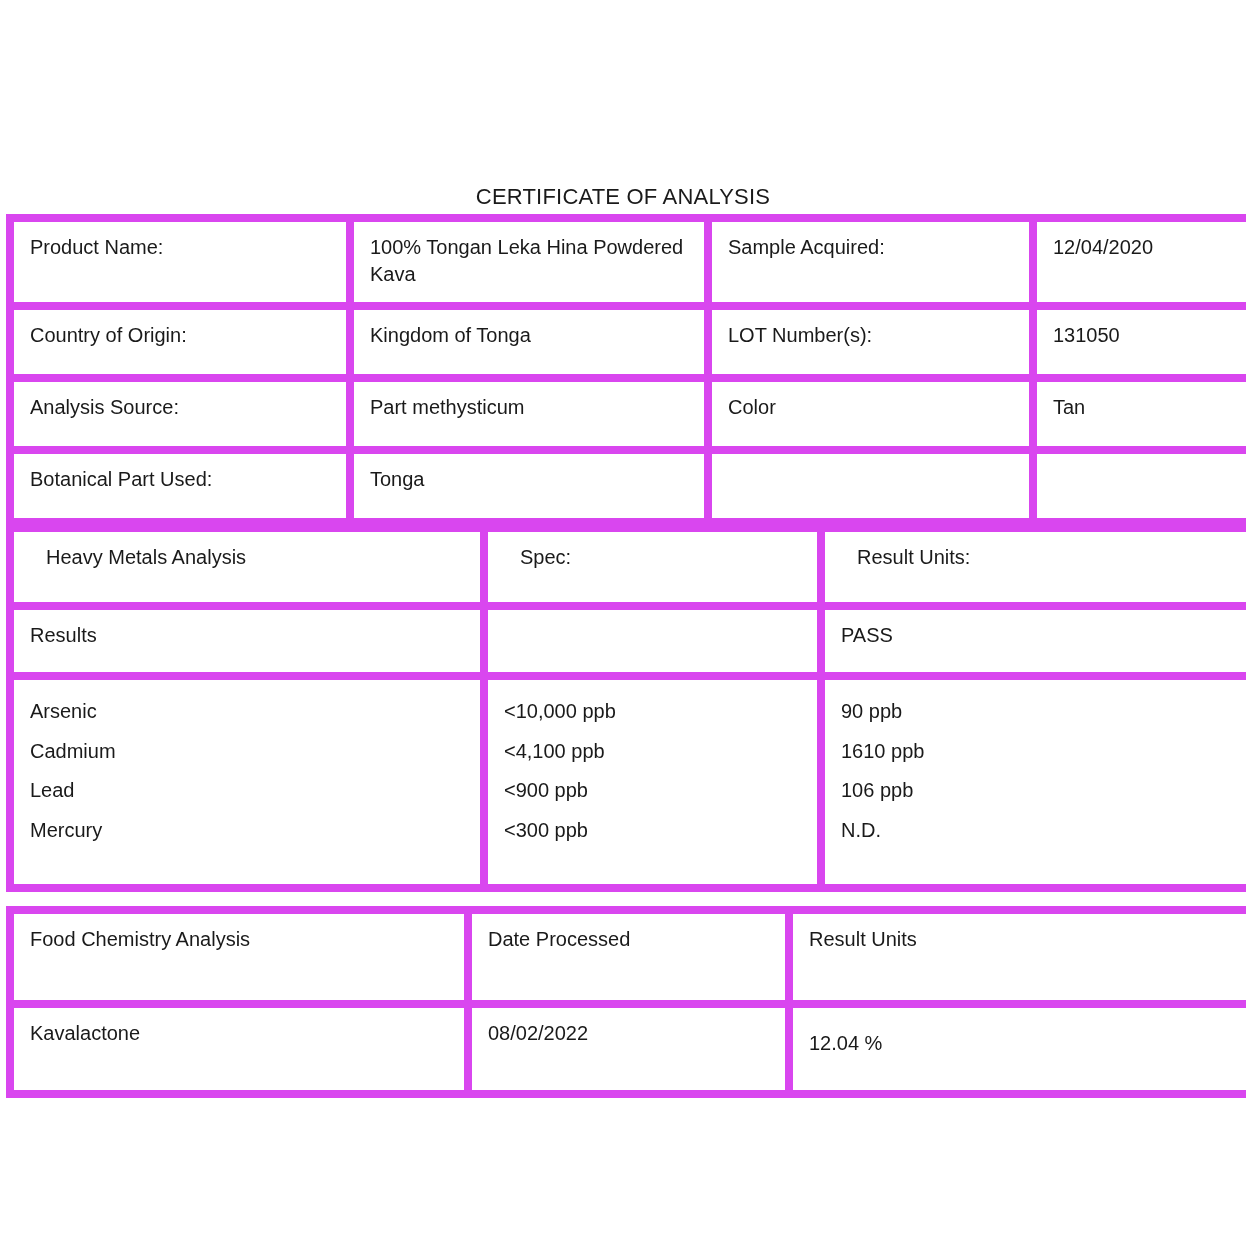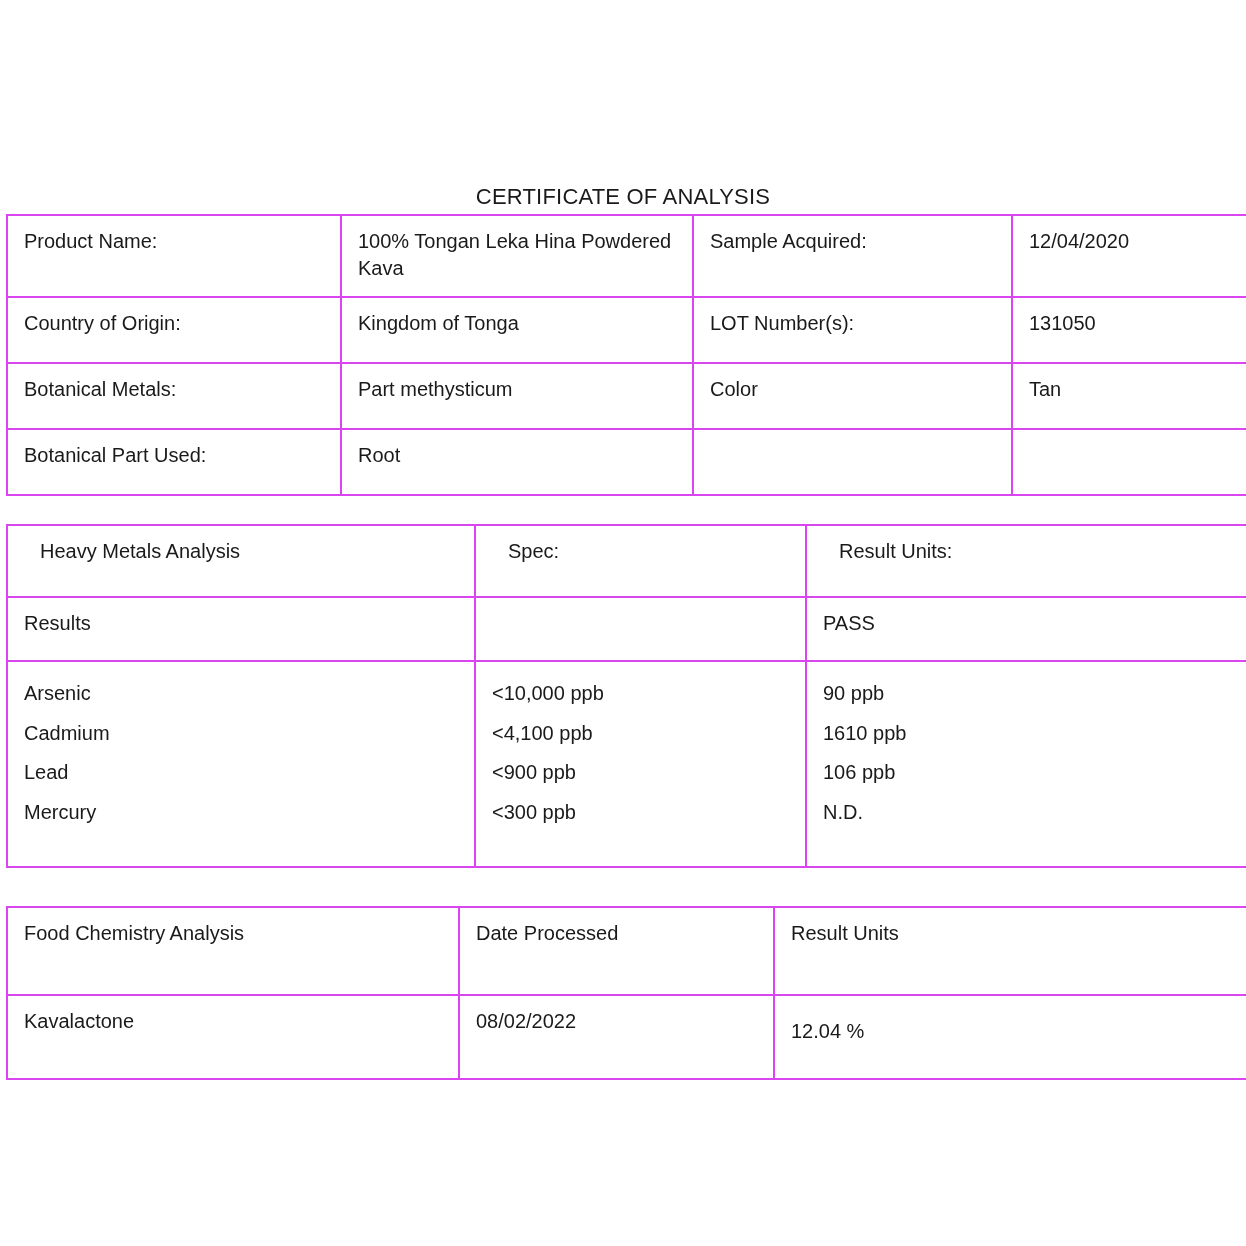--- a/index.html
+++ b/index.html
@@ -32,21 +32,21 @@
     letter-spacing: 0.2px;
     color: #1a1a1a;
   }
   table {
     border-collapse: collapse;
     table-layout: fixed;
     font-size: 20px;
     color: #1a1a1a;
   }
   table td {
-    border: 2px solid #d946ef;
+    border: 8px solid #d946ef;
     padding: 12px 16px;
     vertical-align: top;
     line-height: 1.35;
   }
   
   .info-table {
     position: absolute;
     left: 6px;
     top: 206px;
     width: 1234px;
@@ -102,28 +102,28 @@
         <td class="c3">Sample Acquired:</td>
         <td class="c4">12/04/2020</td>
       </tr>
       <tr>
         <td class="c1">Country of Origin:</td>
         <td class="c2">Kingdom of Tonga</td>
         <td class="c3">LOT Number(s):</td>
         <td class="c4">131050</td>
       </tr>
       <tr>
-        <td class="c1">Botanical Metals:</td>
+        <td class="c1">Analysis Source:</td>
         <td class="c2">Part methysticum</td>
         <td class="c3">Color</td>
         <td class="c4">Tan</td>
       </tr>
       <tr>
         <td class="c1">Botanical Part Used:</td>
-        <td class="c2">Root</td>
+        <td class="c2">Tonga</td>
         <td class="c3"></td>
         <td class="c4"></td>
       </tr>
     </tbody>
   </table>
 
   <table class="metals-table">
     <tbody>
       <tr class="head">
         <td class="m1">Heavy Metals Analysis</td>

